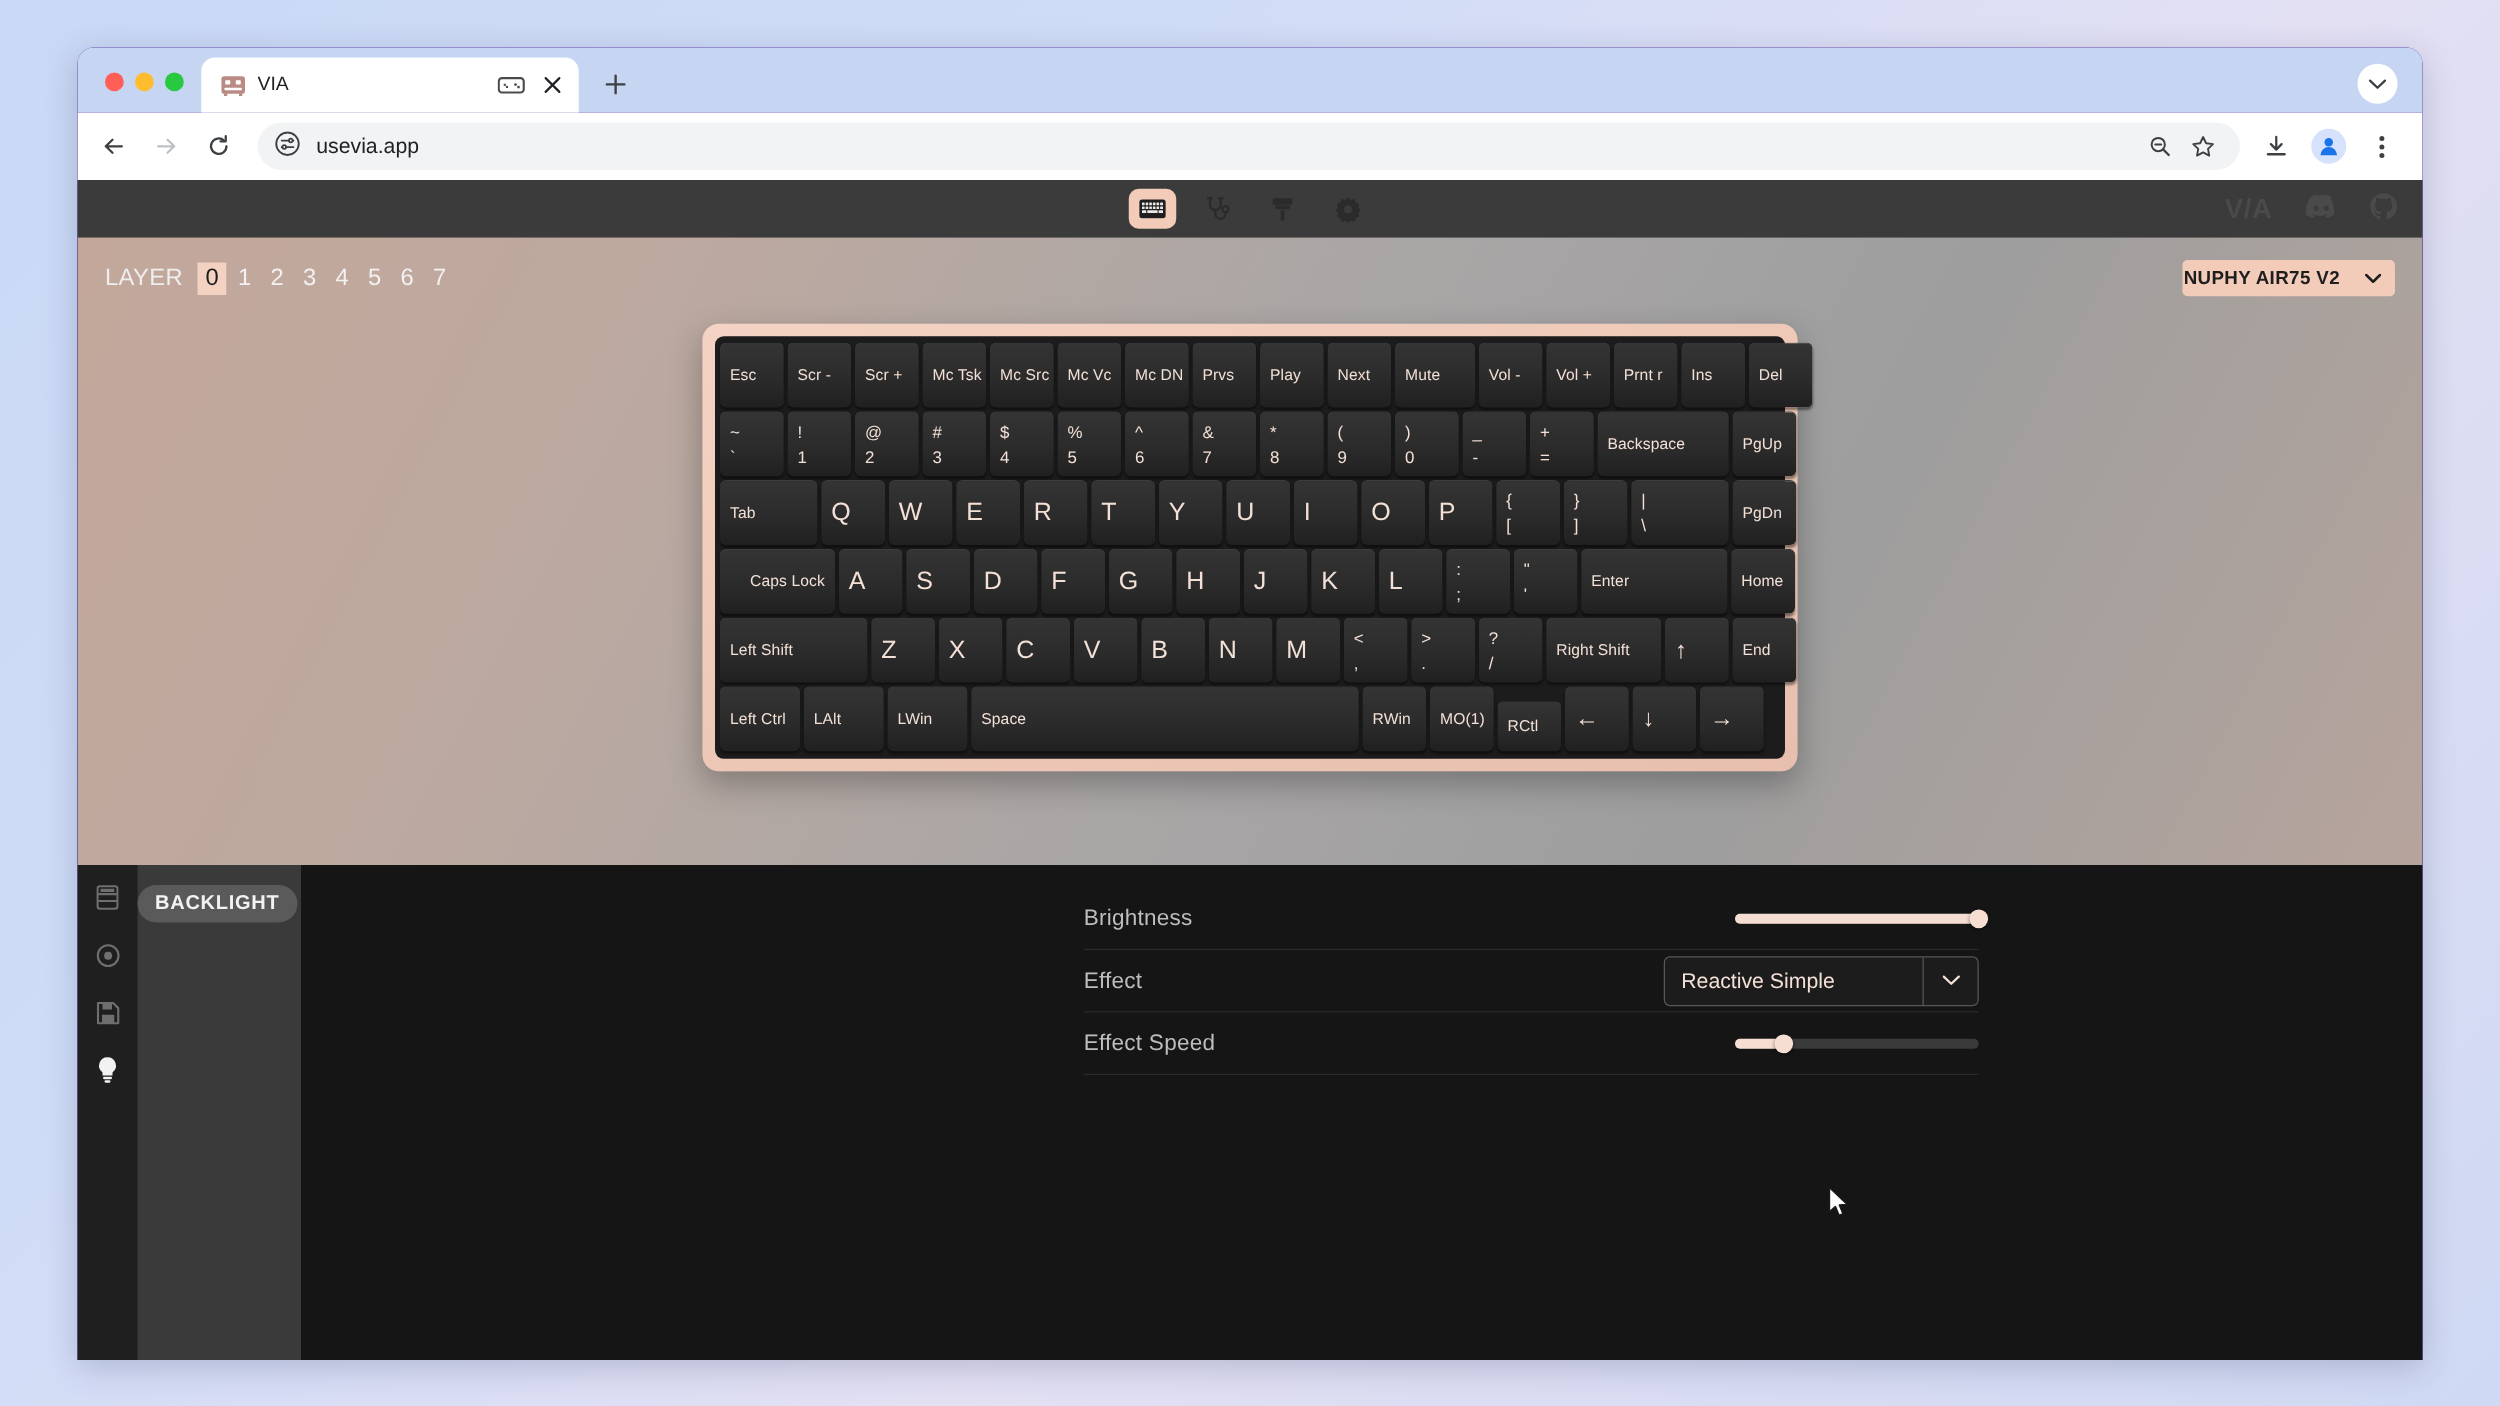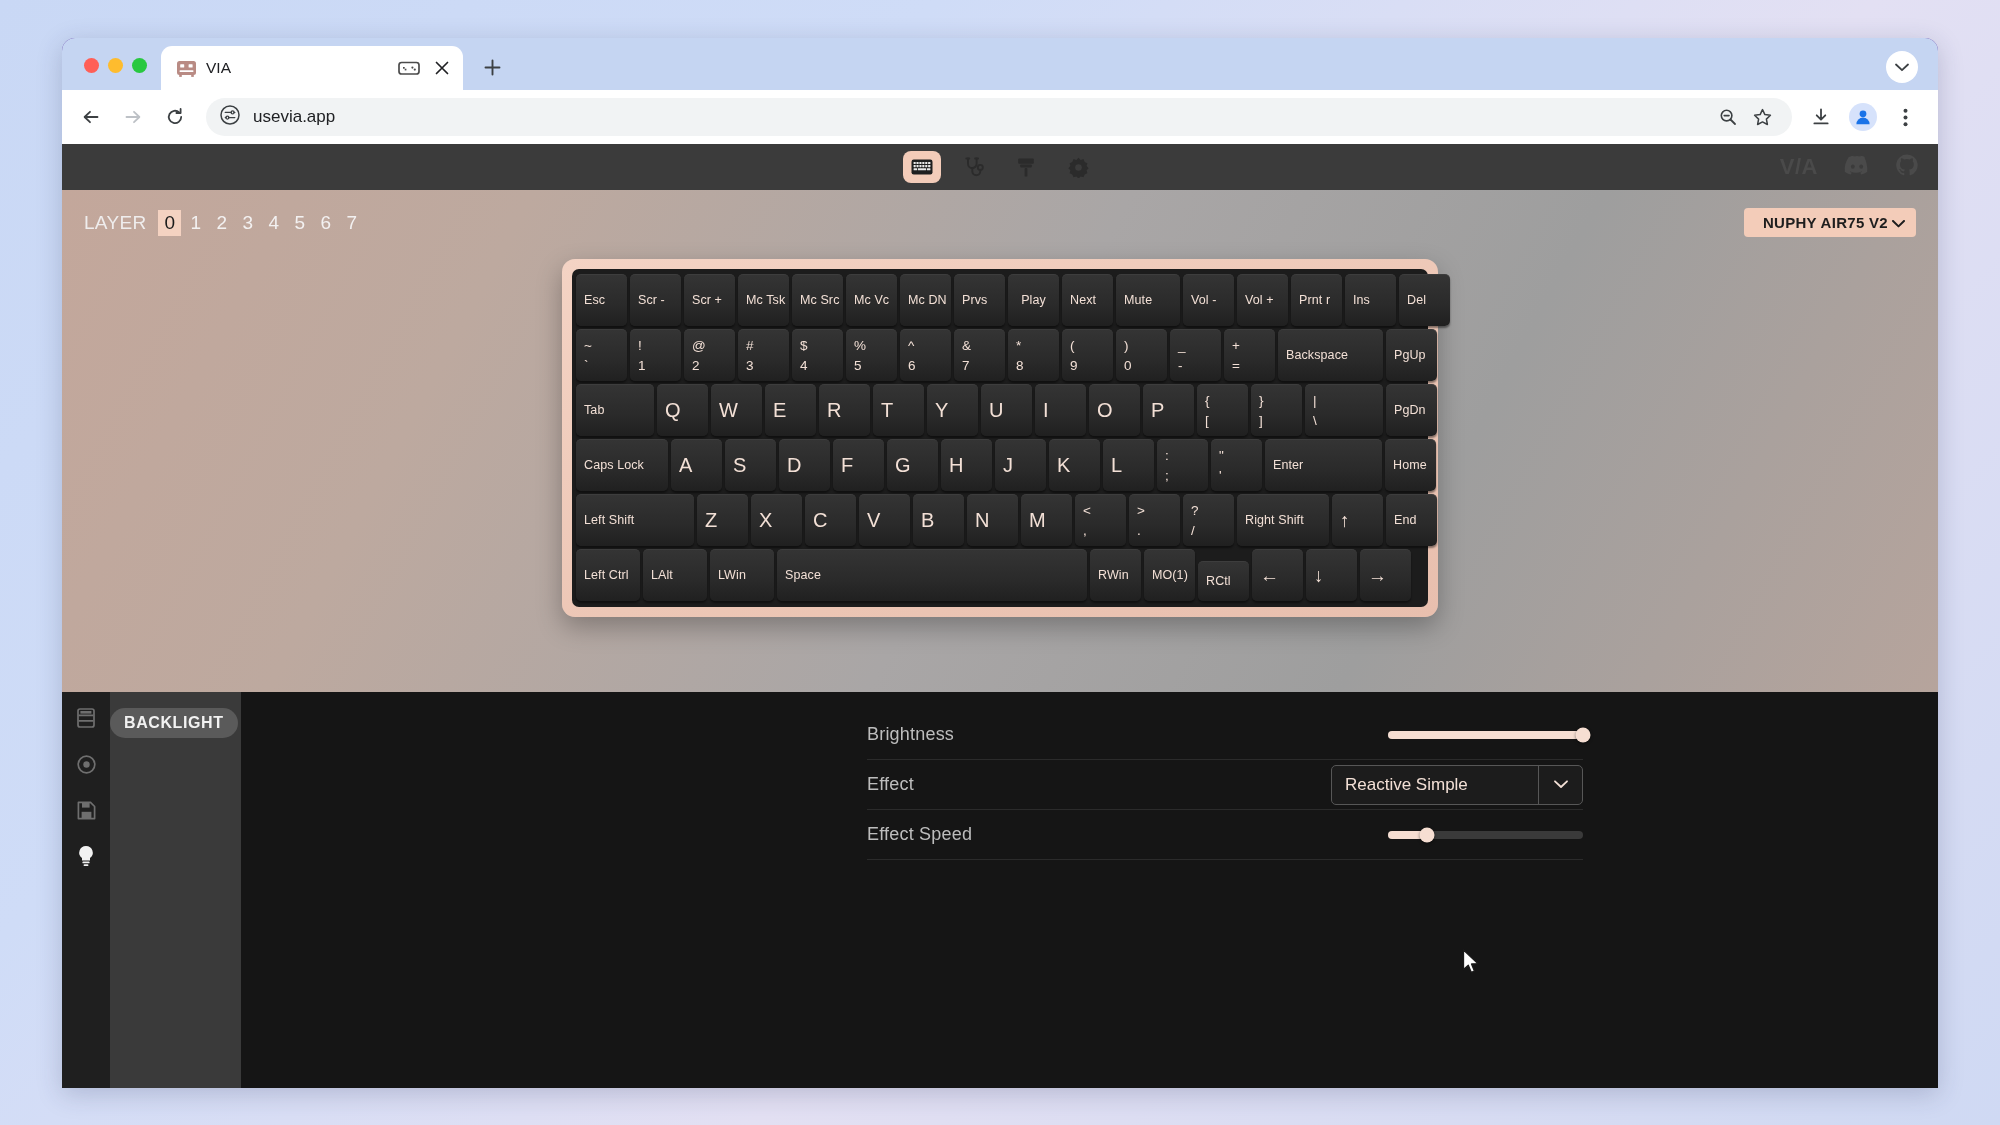--- a/index.html
+++ b/index.html
@@ -192,23 +192,23 @@
   .layer-num.active { background: #f4d2c1; color: #1b1b1b; }
 
   #kb-select {
     position: absolute;
     right: 22px; top: 18px;
     background: #f3ccb9;
     color: #1e1e1e;
     font-size: 15px;
     font-weight: 600;
     letter-spacing: .3px;
-    padding: 6px 11px 6px 19px;
+    padding: 6px 11px 6px 1px;
     border-radius: 4px;
-    display: flex; align-items: center; gap: 4px;
+    display: flex; align-items: center; gap: 20px;
     white-space: nowrap;
   }
 
   
   #kb-case {
     position: absolute;
     left: 50%; top: 248px;
     transform: translate(-50%, -50%);
     width: 876px;
     background: linear-gradient(160deg, #f4d3c4 0%, #edc7b6 55%, #e8bfae 100%);
@@ -590,21 +590,21 @@
               </div>
               <div class="key" style="width: 51px;">
                 <span class="lbl">Mc Vc</span>
               </div>
               <div class="key" style="width: 51px;">
                 <span class="lbl">Mc DN</span>
               </div>
               <div class="key" style="width: 51px;">
                 <span class="lbl">Prvs</span>
               </div>
-              <div class="key" style="width: 51px; text-align: center;">
+              <div class="key" style="width: 51px;">
                 <span class="lbl">Play</span>
               </div>
               <div class="key" style="width: 51px;">
                 <span class="lbl">Next</span>
               </div>
               <div class="key" style="width: 64px;">
                 <span class="lbl">Mute</span>
               </div>
               <div class="key" style="width: 51px;">
                 <span class="lbl">Vol -</span>
@@ -726,21 +726,21 @@
               </div>
               <div class="key dual" style="width: 78px;">
                 <span class="top">|</span>
                 <span class="bot">\</span>
               </div>
               <div class="key" style="width: 51px;">
                 <span class="lbl">PgDn</span>
               </div>
             </div>
             <div class="kb-row">
-              <div class="key" style="width: 92px;">
+              <div class="key" style="width: 92px; text-align: right;">
                 <span class="lbl">Caps Lock</span>
               </div>
               <div class="key big" style="width: 51px;">
                 <span class="lbl">A</span>
               </div>
               <div class="key big" style="width: 51px;">
                 <span class="lbl">S</span>
               </div>
               <div class="key big" style="width: 51px;">
                 <span class="lbl">D</span>

